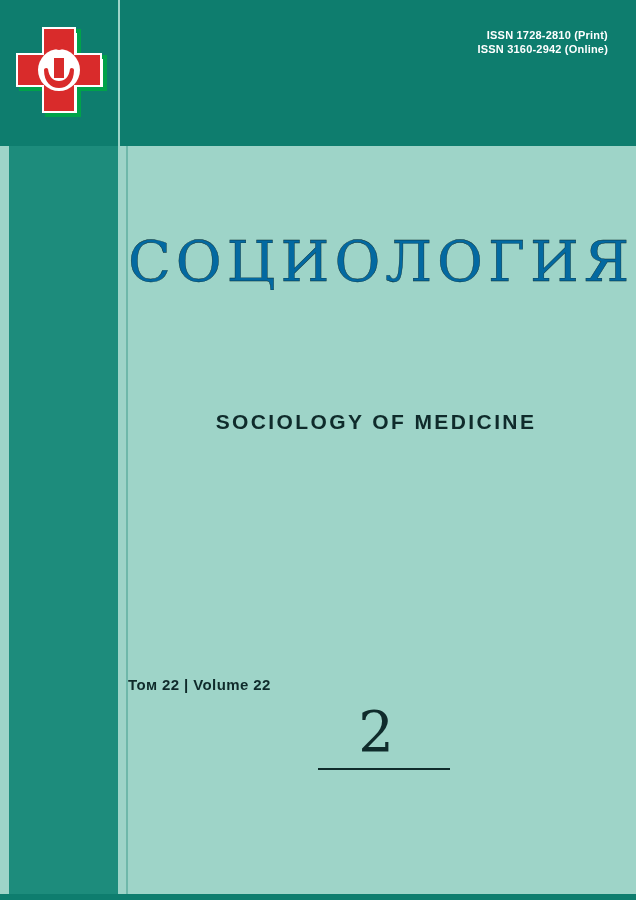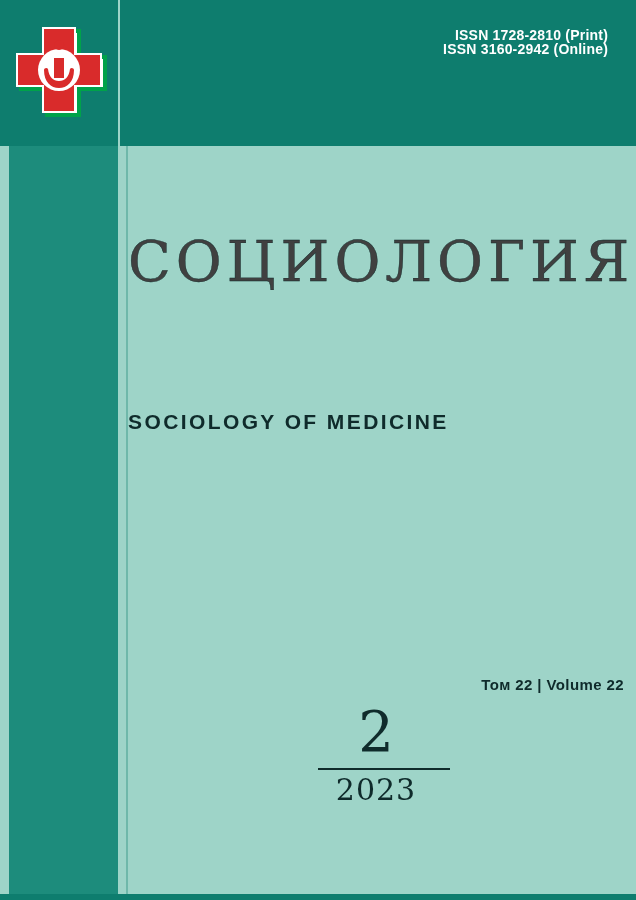--- a/index.html
+++ b/index.html
@@ -54,21 +54,21 @@
     background: #0e7d6e;
   }
 
   
   .issn {
     position: absolute;
     right: 28px;
     top: 28px;
     text-align: right;
     color: #ffffff;
-    font-size: 14px;
+    font-size: 11px;
     font-weight: bold;
     line-height: 14px;
     letter-spacing: 0.2px;
   }
 
   
   .logo {
     position: absolute;
     left: 16px;
     top: 26px;
@@ -80,44 +80,45 @@
   .title-ru {
     position: absolute;
     left: 128px;
     top: 222px;
     width: 496px;
     text-align: center;
     font-family: "DejaVu Serif", serif;
     font-size: 56px;
     font-weight: 400;
     letter-spacing: 5px;
-    color: #404040;
+    color: #0369a1;
     line-height: 80px;
     -webkit-text-stroke: 0.4px #0f2b2b;
   }
   .title-ru .line2 { display: block; }
   .title-en {
     position: absolute;
     left: 128px;
     top: 410px;
     width: 496px;
+    text-align: center;
     font-family: "Liberation Sans", sans-serif;
     font-size: 21px;
     font-weight: bold;
     letter-spacing: 2.4px;
     color: #0f2b2b;
   }
 
   
   .volume {
     position: absolute;
     left: 128px;
     top: 676px;
     width: 496px;
-    text-align: right;
+    text-align: left;
     font-size: 15px;
     font-weight: bold;
     color: #0f2b2b;
     letter-spacing: 0.4px;
   }
   .issue-number {
     position: absolute;
     left: 128px;
     top: 700px;
     width: 496px;
@@ -182,15 +183,14 @@
 
   <div class="title-ru">
     <span>СОЦИОЛОГИЯ</span>
   </div>
 
   <div class="title-en">SOCIOLOGY OF MEDICINE</div>
 
   <div class="volume">Том 22 | Volume 22</div>
   <div class="issue-number">2</div>
   <div class="issue-rule"></div>
-  <div class="year">2023</div>
 
 </div>
 
 </body></html>

